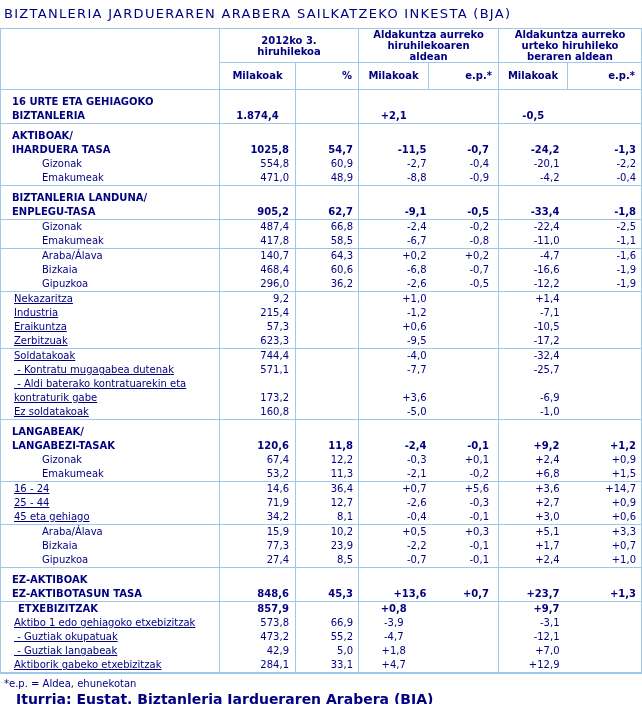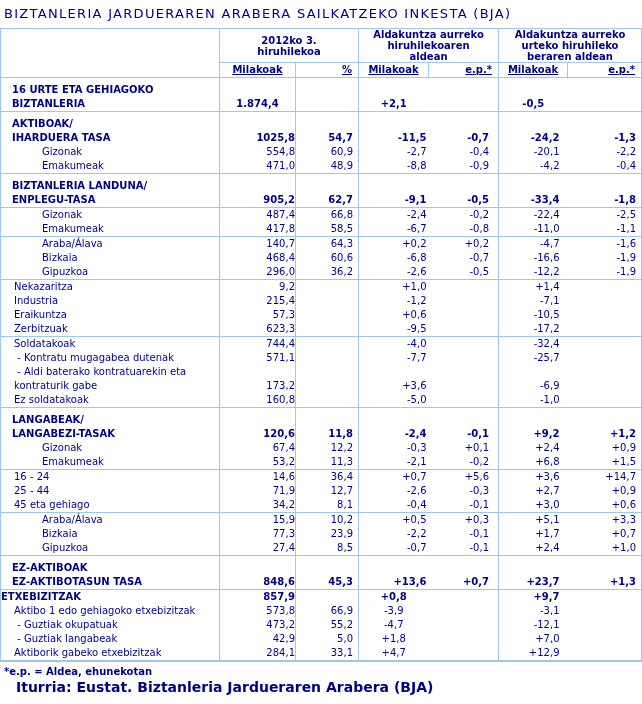--- a/index.html
+++ b/index.html
@@ -16,42 +16,42 @@
   }
   table.bja {
     border-collapse:collapse; table-layout:fixed; width:641px;
     border:1px solid var(--bd); border-bottom:2px solid var(--bd);
   }
   col.w-lab{width:219px} col.w-c1{width:76px} col.w-c2{width:63px}
   col.w-c3{width:70px} col.w-c4{width:70px} col.w-c5{width:69px} col.w-c6{width:74px}
   th,td { padding:0; margin:0; overflow:hidden; font-size:10px; line-height:14px; }
   thead th { font-weight:bold; vertical-align:middle; }
   tr.h1 th { height:32px; line-height:11px; font-size:10px; white-space:pre-line; }
-  tr.h2 th { height:15px;text-decoration:underline; }
+  tr.h2 th { height:27px; }
   .bR { border-right:1px solid var(--bd); }
   .bB { border-bottom:1px solid var(--bd); }
   .ctrH { text-align:center; }
   .rgtH { text-align:right; padding-right:6px; }
   tbody td { vertical-align:bottom; text-align:right; }
   tbody tr.sep td { border-top:1px solid var(--bd); }
   tbody tr.sect td { padding-top:5px; }
   td.lab { text-align:left; white-space:pre; line-height:14px; }
   td.l0 { padding-left:11px; }
-  td.l1 { padding-left:13px; }
+  td.l1 { padding-left:13px;text-decoration:underline; }
   td.l2 { padding-left:41px; }
-  td.l3 { }
+  td.l3 { padding-left:17px; }
   .b { font-weight:bold; }
-  td.c1 { }
+  td.c1 { padding-right:6px; }
   td.c2 { padding-right:5px; }
   td.c3 { padding-right:2px; }
   td.c4 { padding-right:9px; }
   td.c5 { padding-right:8px; }
   td.c6 { padding-right:5px; }
   td.ctr { text-align:center; padding-right:0; }
-  .footnote { font-size:10px; padding:4px 0 1px 4px;font-weight:bold; }
+  .footnote { font-size:10px; padding:4px 0 1px 4px; }
   .source { font-size:14px; font-weight:bold; padding:1px 0 0 16px; }
 </style>
 </head>
 <body>
 
 <div class="title">BIZTANLERIA JARDUERAREN ARABERA SAILKATZEKO INKESTA (BJA)</div>
 
 <table class="bja">
   <colgroup>
     <col class="w-lab">

